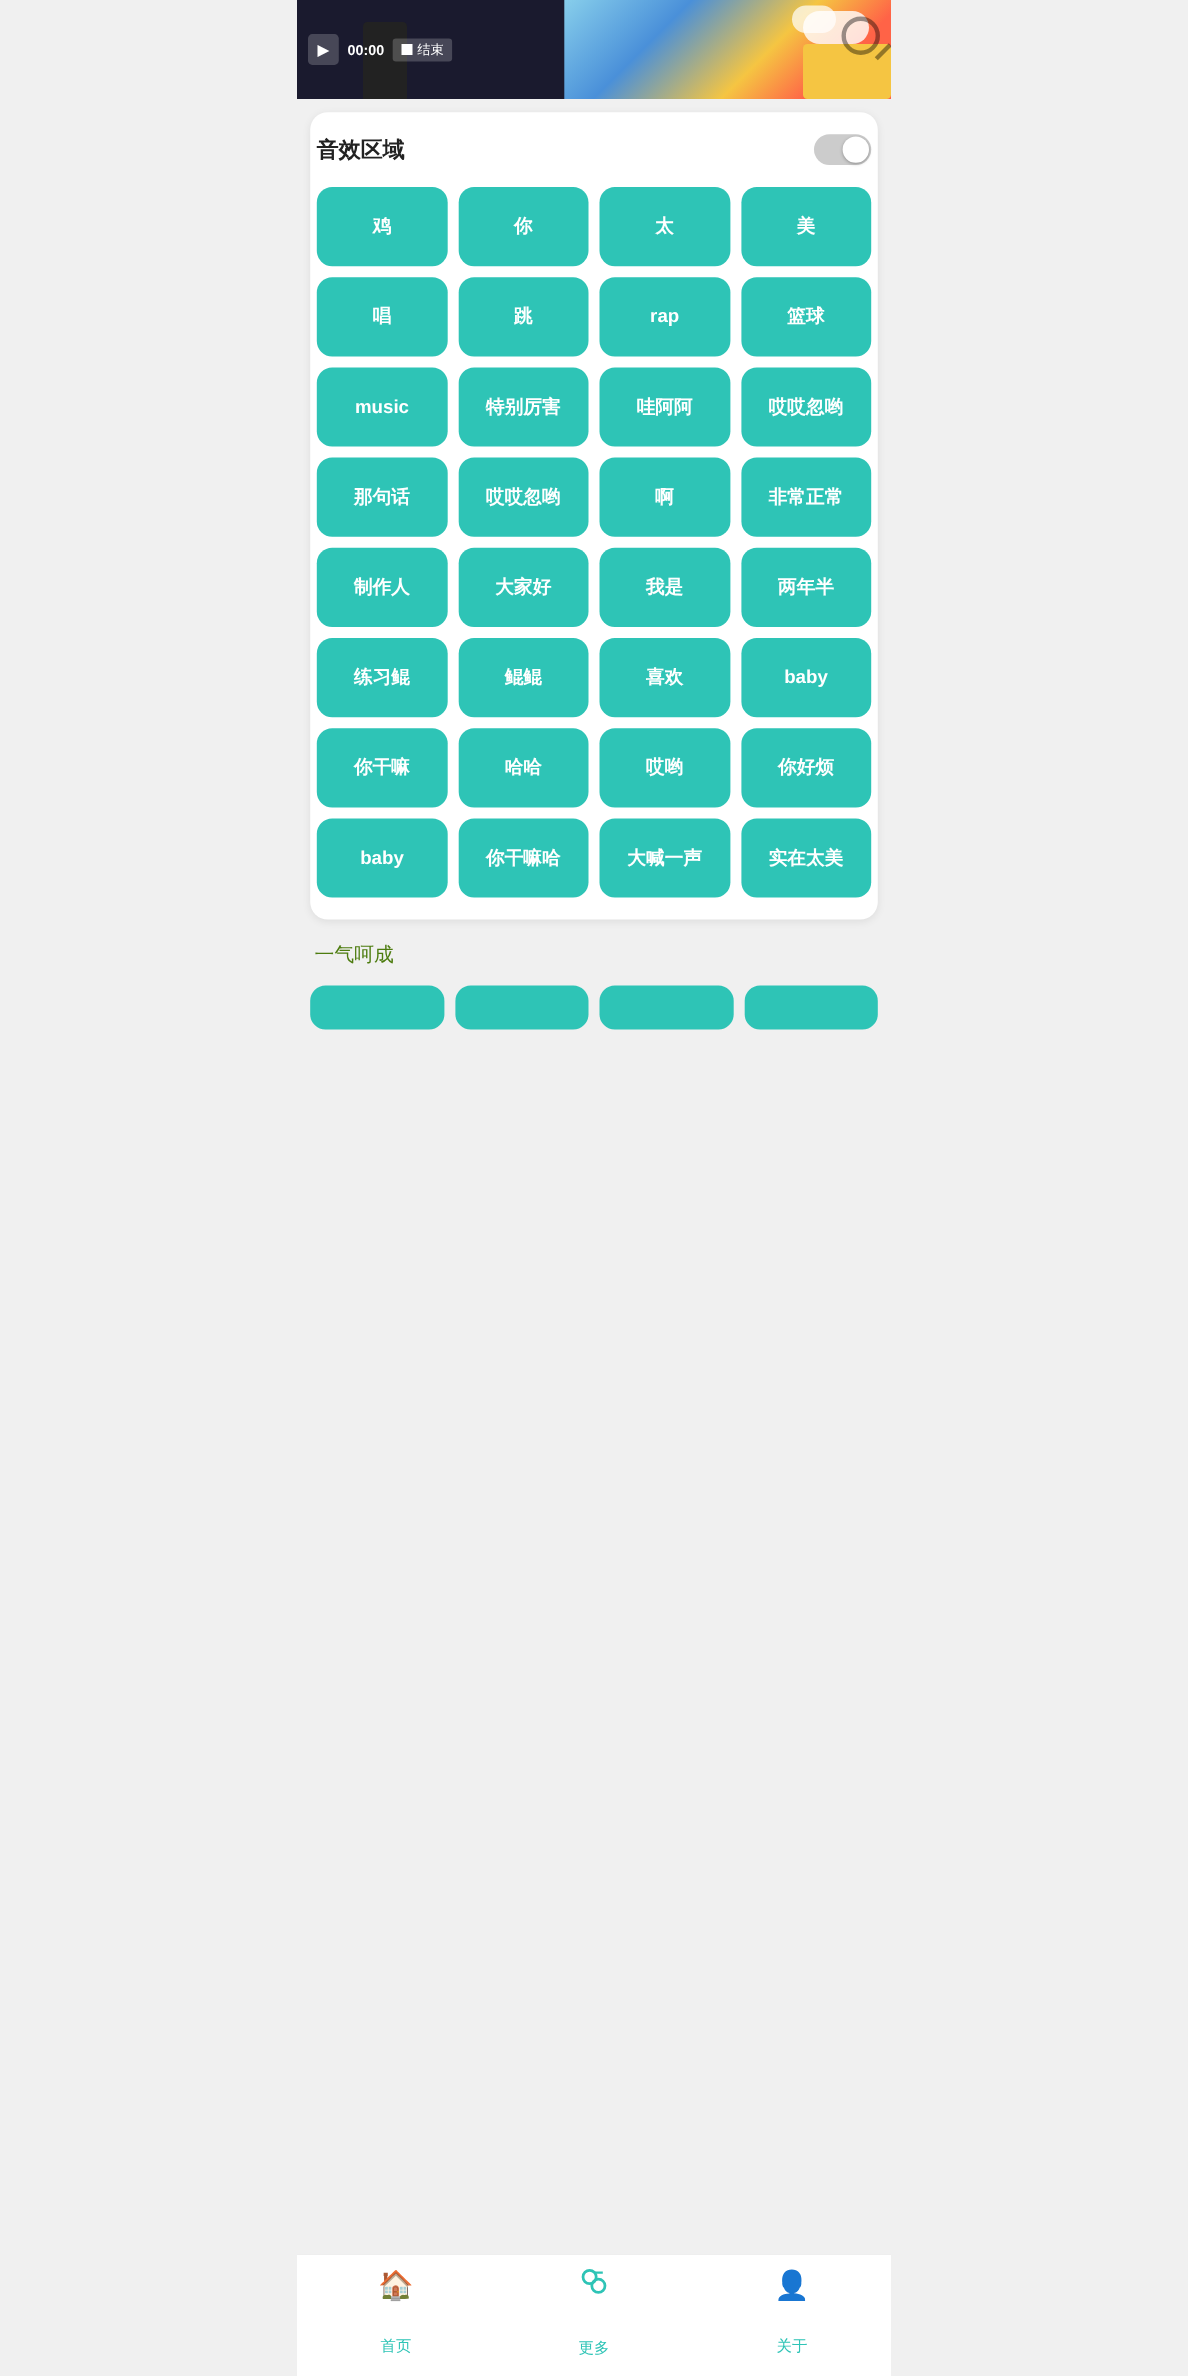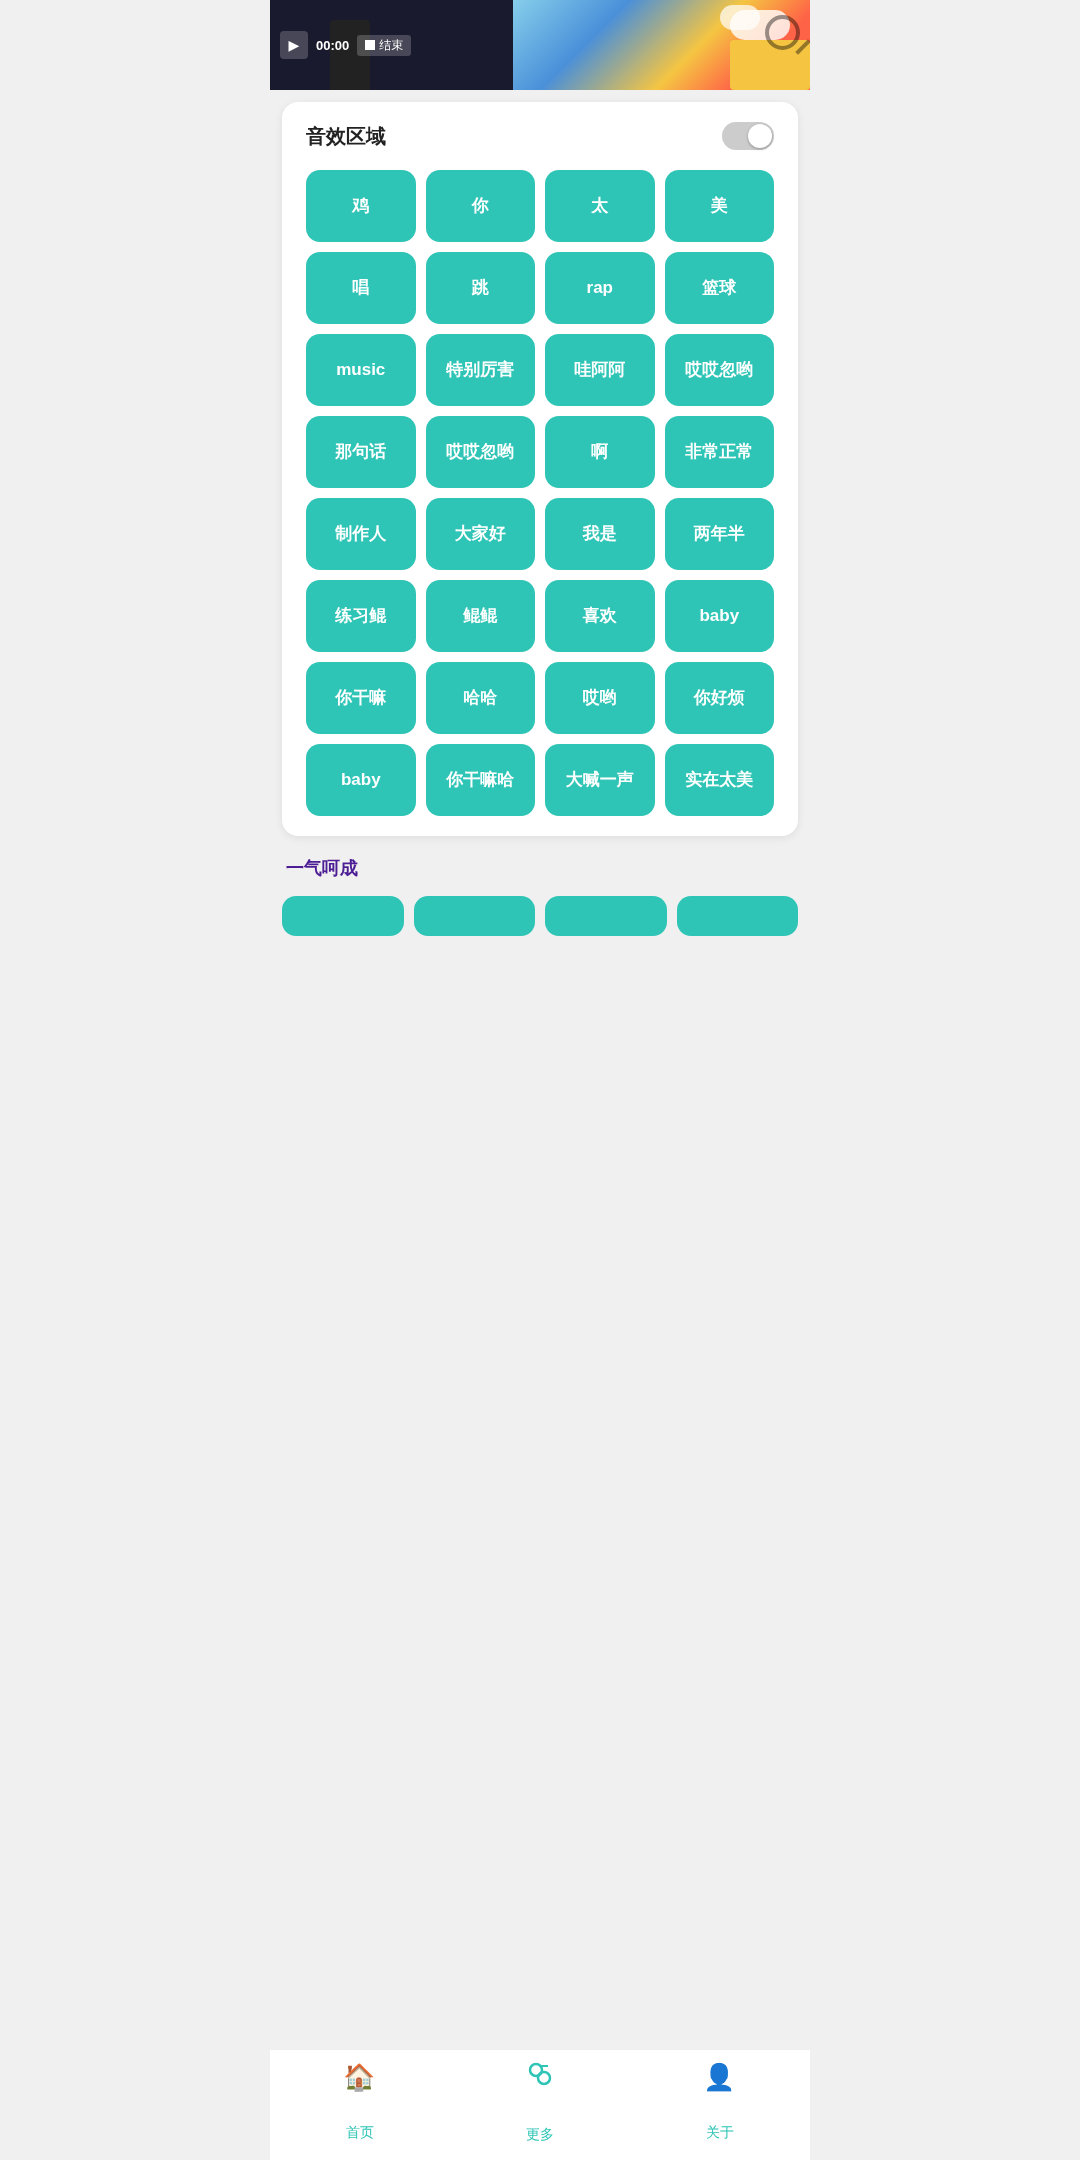--- a/index.html
+++ b/index.html
@@ -97,21 +97,21 @@
       height: 10px;
       background: white;
       display: inline-block;
     }
 
     
     .main-card {
       background: white;
       margin: 12px;
       border-radius: 16px;
-      padding: 20px 24px;
+      padding: 20px 6px;
       box-shadow: 0 2px 8px rgba(0,0,0,0.08);
     }
 
     .card-header {
       display: flex;
       justify-content: space-between;
       align-items: center;
       margin-bottom: 20px;
     }
 
@@ -179,23 +179,23 @@
     }
 
     .subtitle-text {
       color: #1a6ef5;
       font-size: 22px;
       font-weight: bold;
       line-height: 1.4;
     }
 
     .subtitle-sub {
-      color: #4c1d95;
+      color: #4d7c0f;
       font-size: 18px;
-      font-weight: bold;
+      font-weight: normal;
     }
 
     
     .bottom-partial {
       display: grid;
       grid-template-columns: repeat(4, 1fr);
       gap: 10px;
       margin: 0 12px 0 12px;
     }
 

